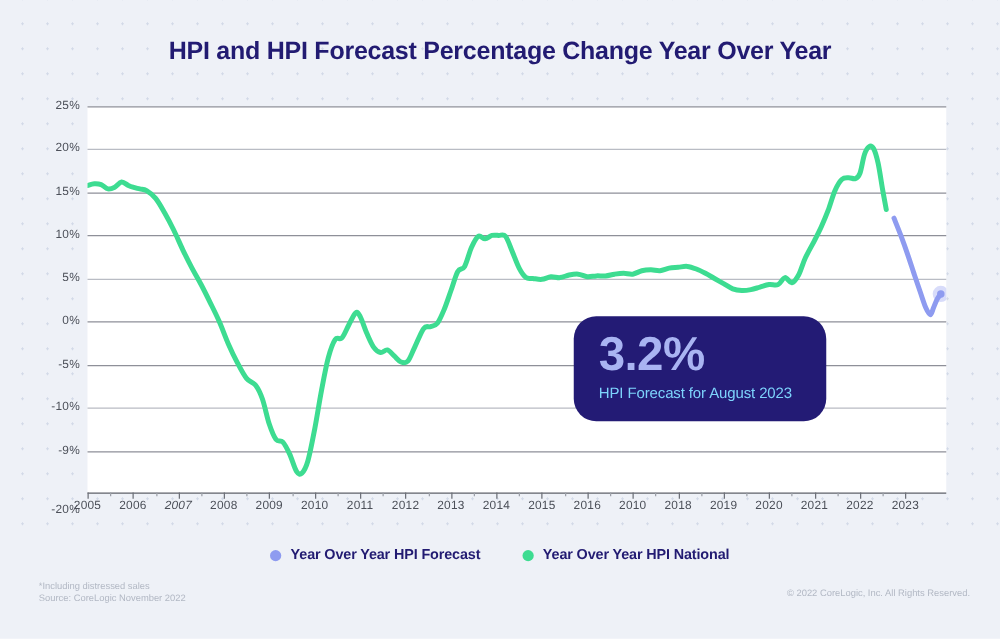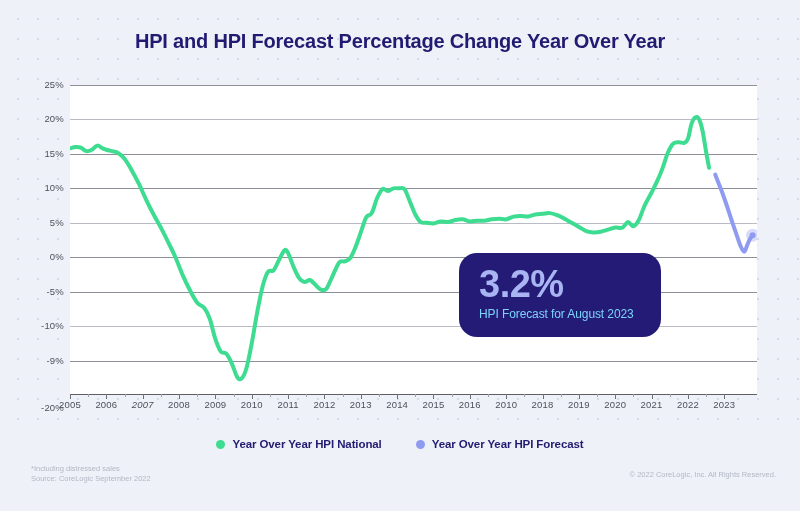--- a/index.html
+++ b/index.html
@@ -267,29 +267,29 @@
       <circle cx="682.638095238091" cy="150.17777777777778" r="3" fill="#8E9BF0"></circle>
     </svg>
 
   <div id="callout">
     <div id="callout-value">3.2%</div>
     <div id="callout-caption">HPI Forecast for August 2023</div>
   </div>
 
   <div id="legend">
     <div class="legend-item">
+      <span class="legend-swatch" style="background: rgb(142, 155, 240);"></span>
+      <span>Year Over Year HPI Forecast</span>
+    </div>
+    <div class="legend-item">
       <span class="legend-swatch" style="background: rgb(61, 220, 145);"></span>
       <span>Year Over Year HPI National</span>
     </div>
-    <div class="legend-item">
-      <span class="legend-swatch" style="background: rgb(142, 155, 240);"></span>
-      <span>Year Over Year HPI Forecast</span>
-    </div>
   </div>
 
   <div id="footer-left">
     <div>*Including distressed sales</div>
-    <div>Source: CoreLogic September 2022</div>
+    <div>Source: CoreLogic November 2022</div>
   </div>
 
   <div id="footer-right">© 2022 CoreLogic, Inc. All Rights Reserved.</div>
 
 </div>
 
 </body></html>

